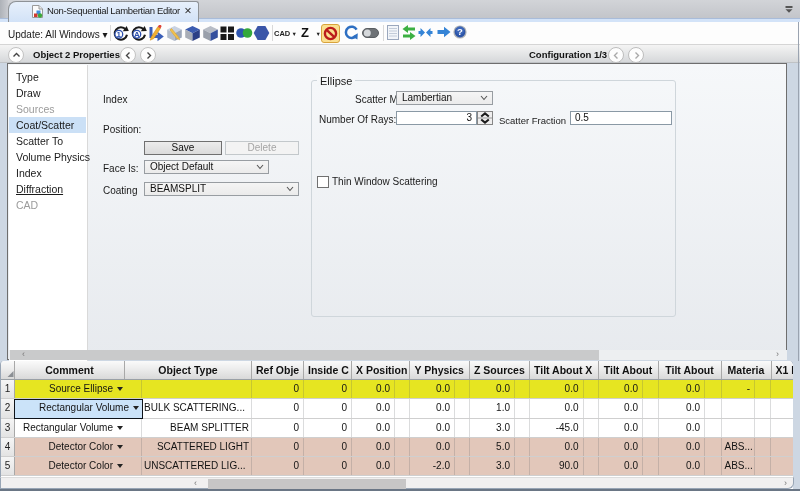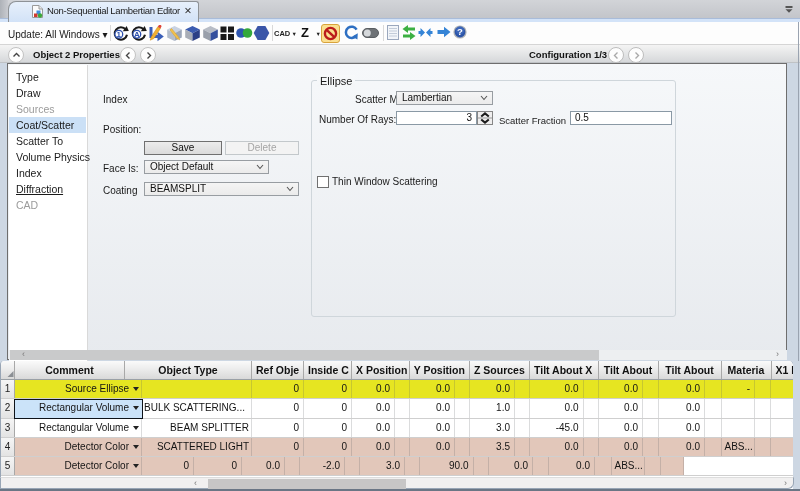--- a/index.html
+++ b/index.html
@@ -48,21 +48,21 @@
 .trow{position:relative;display:flex;width:793px;}
 .tc{box-sizing:border-box;overflow:hidden;white-space:nowrap;flex-shrink:0;position:relative;}
 #thead{height:19px;background:linear-gradient(180deg,#fafafa 0%,#ececec 45%,#d9d9d9 100%);border-bottom:1px solid #9aa0a6;box-sizing:border-box;}
 #thead .tc{border-right:1px solid #a8a8a8;font-weight:bold;font-size:10.5px;color:#111;line-height:18px;}
 .hc{text-align:center;}
 .hl{padding-left:4px;}
 .brow{height:19.3px;border-bottom:1px solid #cfcfcf;box-sizing:border-box;font-size:10px;color:#141414;}
 .brow .tc{border-right:1px solid rgba(90,96,102,0.22);line-height:18px;}
 .rowhdr{background:linear-gradient(180deg,#f5f5f5,#e3e3e3);border-right:1px solid #a8a8a8 !important;text-align:center;font-size:10px;color:#222;}
 .num{text-align:right;padding-right:4px;}
-.otcell{text-align:right;padding-right:2px;}
+.otcell{text-align:right;padding-right:18px;}
 .cmt{text-align:right;padding-right:2px;text-overflow:ellipsis;}
 .yellow{background:#e6e521;}
 .pink{background:#e2c7ba;}
 .arr{display:inline-block;width:0;height:0;border-left:3.5px solid transparent;border-right:3.5px solid transparent;border-top:4px solid #222;margin-left:4px;margin-bottom:1px;}
 #selcell{position:absolute;left:13px;top:-0.5px;width:129px;height:20px;background:#cbe3f9;border:1.8px solid #0e1319;box-sizing:border-box;text-align:right;padding-right:3px;line-height:16px;z-index:5;}
 #tscroll{left:0;top:477px;width:794px;height:12px;background:#f1f0f0;border:1px solid #98a5b5;border-top:1px solid #dddddd;border-radius:0 0 6px 0;box-sizing:border-box;}
 #tscroll .thumb{position:absolute;left:207px;top:1px;width:198px;height:10px;background:#c7c6c6;}
 #botline{left:0;top:489px;width:800px;height:1.5px;background:#6a7685;}
 
 </style></head>
@@ -334,21 +334,21 @@
       <div class="tc" style="width:14px;">
           <svg width="13" height="18">
             <path d="M6.5 16 L12.5 16 L12.5 10 Z" fill="#8b8f94"></path>
           </svg>
         </div>
       <div class="tc hc" style="width:110px;">Comment</div>
       <div class="tc hc" style="width:127px;">Object Type</div>
       <div class="tc hl" style="width:52px;">Ref Obje</div>
       <div class="tc hl" style="width:48px;">Inside C</div>
       <div class="tc hl" style="width:57.5px;">X Position</div>
-      <div class="tc hc" style="width:60.5px;">Y Position</div>
+      <div class="tc hc" style="width:60.5px;">Y Physics</div>
       <div class="tc hl" style="width:60px;">Z Sources</div>
       <div class="tc hl" style="width:68.5px;">Tilt About X</div>
       <div class="tc hc" style="width:60px;">Tilt About</div>
       <div class="tc hc" style="width:63px;">Tilt About</div>
       <div class="tc hc" style="width:50px;">Materia</div>
       <div class="tc hl" style="width:22.5px;">X1 H</div>
     </div>
     <div class="trow brow">
       <div class="tc rowhdr" style="width:14px;">1</div>
       <div class="tc otcell yellow" style="width:127px;">Source Ellipse<span class="arr"></span></div>
@@ -419,35 +419,36 @@
     <div class="trow brow">
       <div class="tc rowhdr" style="width:14px;">4</div>
       <div class="tc otcell pink" style="width:127px;">Detector Color<span class="arr"></span></div>
       <div class="tc cmt pink" style="width:110px;">SCATTERED LIGHT</div>
       <div class="tc num pink" style="width:52px;">0</div>
       <div class="tc num pink" style="width:48px;">0</div>
       <div class="tc num pink" style="width:43px;">0.0</div>
       <div class="tc pink" style="width:14.5px;"></div>
       <div class="tc num pink" style="width:45.5px;">0.0</div>
       <div class="tc pink" style="width:15px;"></div>
-      <div class="tc num pink" style="width:45px;">3.5</div>
+      <div class="tc num pink" style="width:45px;">5.0</div>
       <div class="tc pink" style="width:15px;"></div>
       <div class="tc num pink" style="width:53.5px;">0.0</div>
       <div class="tc pink" style="width:15px;"></div>
       <div class="tc num pink" style="width:44.5px;">0.0</div>
       <div class="tc pink" style="width:15.5px;"></div>
       <div class="tc num pink" style="width:46.5px;">0.0</div>
       <div class="tc pink" style="width:16.5px;"></div>
       <div class="tc pink" style="width:33.5px;padding-left:3px;">ABS...</div>
       <div class="tc pink" style="width:16px;"></div>
       <div class="tc pink" style="width:22.5px;"></div>
     </div>
     <div class="trow brow">
       <div class="tc rowhdr" style="width:14px;">5</div>
       <div class="tc otcell pink" style="width:127px;">Detector Color<span class="arr"></span></div>
+      <div class="tc cmt pink" style="width:110px;text-align:left;padding-left:2px;">UNSCATTERED LIG...</div>
       <div class="tc num pink" style="width:52px;">0</div>
       <div class="tc num pink" style="width:48px;">0</div>
       <div class="tc num pink" style="width:43px;">0.0</div>
       <div class="tc pink" style="width:14.5px;"></div>
       <div class="tc num pink" style="width:45.5px;">-2.0</div>
       <div class="tc pink" style="width:15px;"></div>
       <div class="tc num pink" style="width:45px;">3.0</div>
       <div class="tc pink" style="width:15px;"></div>
       <div class="tc num pink" style="width:53.5px;">90.0</div>
       <div class="tc pink" style="width:15px;"></div>

